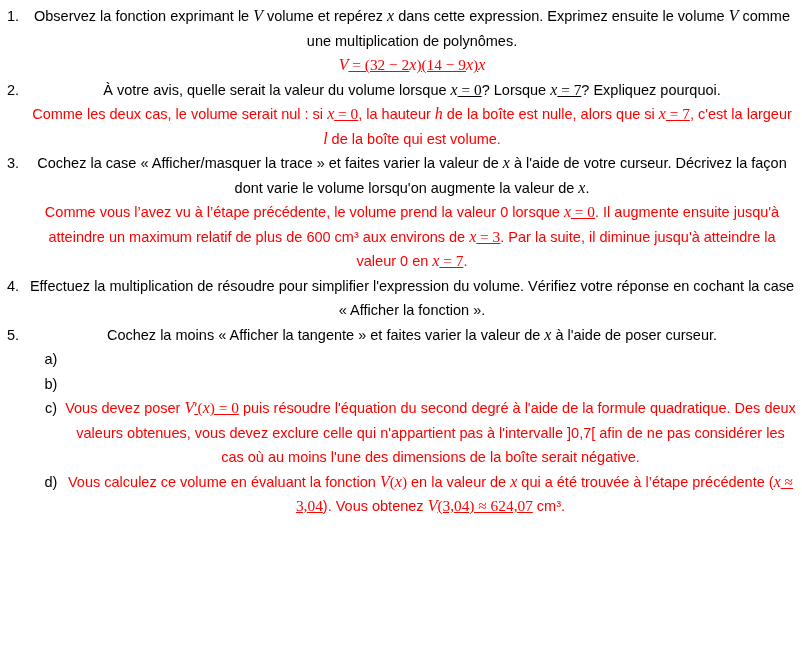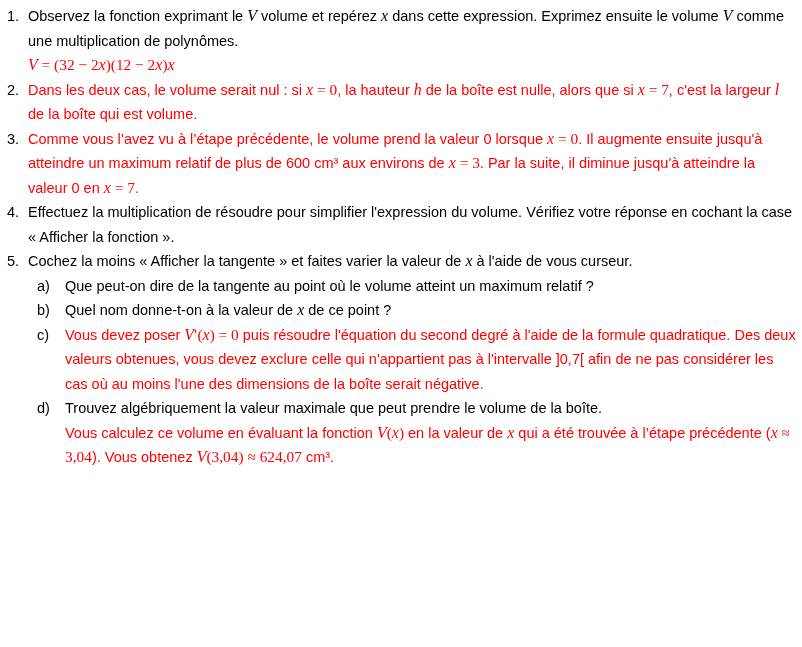--- a/index.html
+++ b/index.html
@@ -11,90 +11,89 @@
   body{
     width:802px;height:647px;overflow:hidden;
     background:var(--bg);color:var(--text-color);
     font-family:"Liberation Sans",sans-serif;
     font-size:14.5px;line-height:24.5px;
   }
   .doc{padding:4px 6px 0 7px;}
   p{margin:0;}
   .item{display:flex;align-items:flex-start;}
   .num{flex:0 0 21px;width:21px;}
-  .body{flex:1;min-width:0;}
+  .body{flex:1;min-width:0;text-align:center;}
   .answer{color:var(--answer-color);}
   .subitem{display:flex;align-items:flex-start;margin-left:9px;}
   .subnum{flex:0 0 28px;width:28px;}
   .mi{font-family:"Liberation Serif",serif;font-style:italic;font-size:1.1em;line-height:1;}
-  .mn{font-family:"Liberation Serif",serif;font-size:1.06em;line-height:1;}
+  .mn{font-family:"Liberation Serif",serif;font-size:1.06em;line-height:1;text-decoration:underline;}
 </style>
 </head>
 <body>
 
 <div class="doc">
   <div>
   <div class="item">
     <span class="num">1.</span>
     <div class="body">
       <p class="q"><span>Observez la fonction exprimant le </span><span class="mi">V</span><span> volume et repérez </span><span class="mi">x</span><span> dans cette expression. Exprimez ensuite le volume </span><span class="mi">V</span><span> comme une multiplication de polynômes.</span></p>
-    <p class="answer"><span class="mi">V</span><span class="mn"> = (32 − 2</span><span class="mi">x</span><span class="mn">)(12 − 2</span><span class="mi">x</span><span class="mn">)</span><span class="mi">x</span></p>
+    <p class="answer"><span class="mi">V</span><span class="mn"> = (32 − 2</span><span class="mi">x</span><span class="mn">)(14 − 9</span><span class="mi">x</span><span class="mn">)</span><span class="mi">x</span></p>
         </div>
   </div>
 
   <div class="item">
     <span class="num">2.</span>
     <div class="body">
-    <p class="answer"><span>Dans les deux cas, le volume serait nul : si </span><span class="mi">x</span><span class="mn"> = 0</span><span>, la hauteur </span><span class="mi">h</span><span> de la boîte est nulle, alors que si </span><span class="mi">x</span><span class="mn"> = 7</span><span>, c'est la largeur </span><span class="mi">l</span><span> de la boîte qui est volume.</span></p>
+      <p class="q"><span>À votre avis, quelle serait la valeur du volume lorsque </span><span class="mi">x</span><span class="mn"> = 0</span><span>? Lorsque </span><span class="mi">x</span><span class="mn"> = 7</span><span>? Expliquez pourquoi.</span></p>
+    <p class="answer"><span>Comme les deux cas, le volume serait nul : si </span><span class="mi">x</span><span class="mn"> = 0</span><span>, la hauteur </span><span class="mi">h</span><span> de la boîte est nulle, alors que si </span><span class="mi">x</span><span class="mn"> = 7</span><span>, c'est la largeur </span><span class="mi">l</span><span> de la boîte qui est volume.</span></p>
         </div>
   </div>
 
   <div class="item">
     <span class="num">3.</span>
     <div class="body">
+      <p class="q"><span>Cochez la case « Afficher/masquer la trace » et faites varier la valeur de </span><span class="mi">x</span><span> à l'aide de votre curseur. Décrivez la façon dont varie le volume lorsqu'on augmente la valeur de </span><span class="mi">x</span><span>.</span></p>
     <p class="answer"><span>Comme vous l’avez vu à l’étape précédente, le volume prend la valeur 0 lorsque </span><span class="mi">x</span><span class="mn"> = 0</span><span>. Il augmente ensuite jusqu'à atteindre un maximum relatif de plus de 600 cm³ aux environs de </span><span class="mi">x</span><span class="mn"> = 3</span><span>. Par la suite, il diminue jusqu'à atteindre la valeur 0 en </span><span class="mi">x</span><span class="mn"> = 7</span><span>.</span></p>
         </div>
   </div>
 
   <div class="item">
     <span class="num">4.</span>
     <div class="body">
       <p class="q"><span>Effectuez la multiplication de résoudre pour simplifier l'expression du volume. Vérifiez votre réponse en cochant la case « Afficher la fonction ».</span></p>
     </div>
   </div>
 
   <div class="item">
     <span class="num">5.</span>
     <div class="body">
-      <p class="q"><span>Cochez la moins « Afficher la tangente » et faites varier la valeur de </span><span class="mi">x</span><span> à l'aide de vous curseur.</span></p>
+      <p class="q"><span>Cochez la moins « Afficher la tangente » et faites varier la valeur de </span><span class="mi">x</span><span> à l'aide de poser curseur.</span></p>
 
   <div class="subitem">
     <span class="subnum">a)</span>
     <div class="body">
-      <p class="q"><span>Que peut-on dire de la tangente au point où le volume atteint un maximum relatif ?</span></p>
             </div>
   </div>
 
   <div class="subitem">
     <span class="subnum">b)</span>
     <div class="body">
-      <p class="q"><span>Quel nom donne-t-on à la valeur de </span><span class="mi">x</span><span> de ce point ?</span></p>
             </div>
   </div>
 
   <div class="subitem">
     <span class="subnum">c)</span>
     <div class="body">
     <p class="answer"><span>Vous devez poser </span><span class="mi">V</span><span class="mn">′(</span><span class="mi">x</span><span class="mn">) = 0</span><span> puis résoudre l'équation du second degré à l'aide de la formule quadratique. Des deux valeurs obtenues, vous devez exclure celle qui n'appartient pas à l'intervalle ]0,7[ afin de ne pas considérer les cas où au moins l'une des dimensions de la boîte serait négative.</span></p>
             </div>
   </div>
 
   <div class="subitem">
     <span class="subnum">d)</span>
     <div class="body">
-      <p class="q"><span>Trouvez algébriquement la valeur maximale que peut prendre le volume de la boîte.</span></p>
     <p class="answer"><span>Vous calculez ce volume en évaluant la fonction </span><span class="mi">V</span><span class="mn">(</span><span class="mi">x</span><span class="mn">)</span><span> en la valeur de </span><span class="mi">x</span><span> qui a été trouvée à l’étape précédente (</span><span class="mi">x</span><span class="mn"> ≈ 3,04</span><span>). Vous obtenez </span><span class="mi">V</span><span class="mn">(3,04) ≈ 624,07</span><span> cm³.</span></p>
             </div>
   </div>
 </div>
   </div>
 </div>
 </div>
 
 </body></html>

